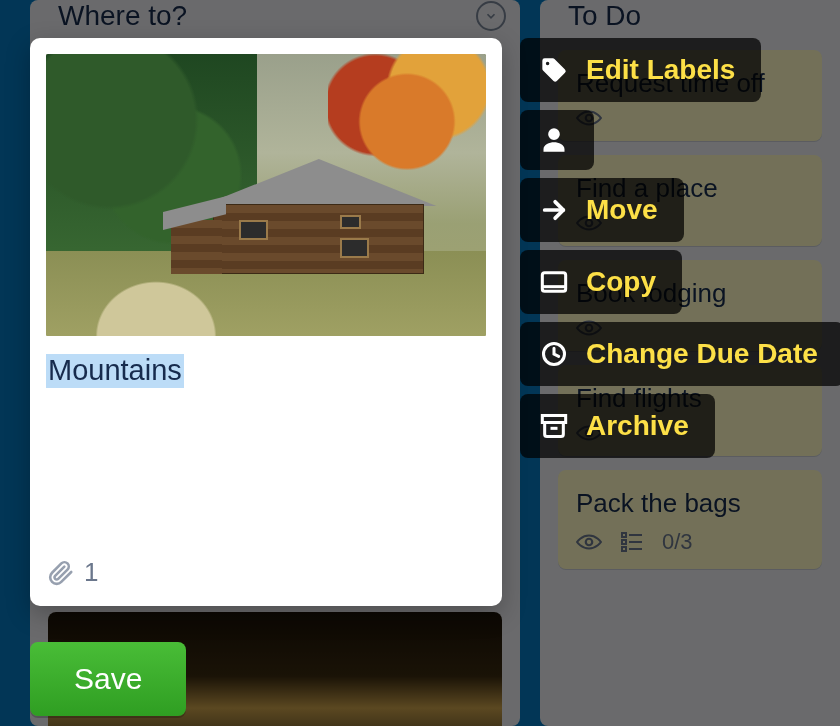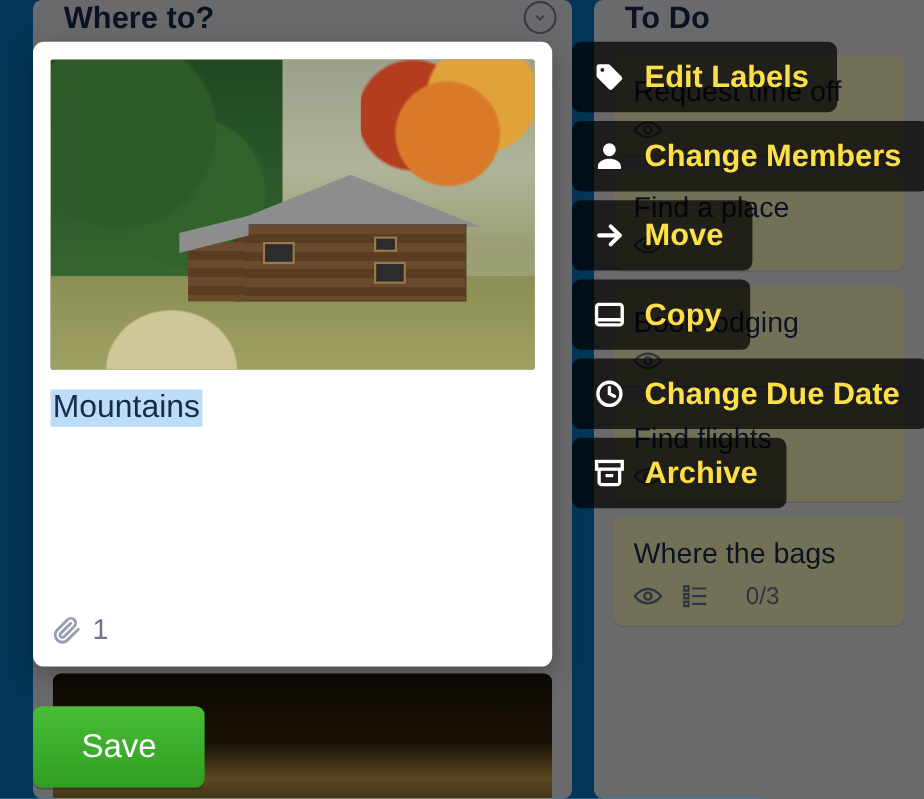--- a/index.html
+++ b/index.html
@@ -26,21 +26,21 @@
     padding: 0 18px 18px 18px;
   }
   .list-col.right {
     width: 290px;
     margin-left: 0;
     flex: 1;
     border-radius: 8px 0 0 8px;
   }
   .list-title {
     font-size: 28px;
-    font-weight: 700;
+    font-weight: 400;
     color: #172b4d;
     padding: 0 0 4px 10px;
     display: flex;
     align-items: center;
     justify-content: space-between;
     gap: 44px;
   }
   .list-title .menu-circ {
     width: 30px; height: 30px;
     border: 2px solid #7a8698;
@@ -77,21 +77,20 @@
     margin-top: 10px;
     display: flex;
     gap: 18px;
     align-items: center;
     color: #6b778c;
   }
   .r-card .meta svg { display: block; }
   .r-card .meta .count {
     font-size: 22px;
     color: #6b778c;
-    margin-left: 16px;
   }
 
   .dim-overlay {
     position: absolute;
     inset: 0;
     background: rgba(0,0,0,0.55);
   }
 
   .quick-edit {
     position: absolute;
@@ -249,21 +248,21 @@
       <div class="title">Find flights</div>
       <div class="meta">
         <svg width="26" height="18" viewBox="0 0 24 16" fill="none" stroke="#6b778c" stroke-width="2">
             <path d="M1 8s4-6 11-6 11 6 11 6-4 6-11 6S1 8 1 8z"></path>
             <circle cx="12" cy="8" r="3"></circle>
           </svg>
       </div>
     </div>
 
     <div class="r-card">
-      <div class="title">Where the bags</div>
+      <div class="title">Pack the bags</div>
       <div class="meta">
         <svg width="26" height="18" viewBox="0 0 24 16" fill="none" stroke="#6b778c" stroke-width="2">
             <path d="M1 8s4-6 11-6 11 6 11 6-4 6-11 6S1 8 1 8z"></path>
             <circle cx="12" cy="8" r="3"></circle>
           </svg>
         <svg width="24" height="22" viewBox="0 0 24 22" fill="none" stroke="#6b778c" stroke-width="2">
             <line x1="9" y1="4" x2="22" y2="4"></line>
             <line x1="9" y1="11" x2="22" y2="11"></line>
             <line x1="9" y1="18" x2="22" y2="18"></line>
             <rect x="2" y="2" width="4" height="4"></rect>
@@ -315,21 +314,20 @@
   <button class="action-btn">
     <svg width="28" height="28" viewBox="0 0 24 24" fill="#fff">
         <path d="M21.41 11.58 12.41 2.58A2 2 0 0 0 11 2H4a2 2 0 0 0-2 2v7a2 2 0 0 0 .59 1.41l9 9a2 2 0 0 0 2.83 0l7-7a2 2 0 0 0-.01-2.83zM6.5 8A1.5 1.5 0 1 1 8 6.5 1.5 1.5 0 0 1 6.5 8z"></path>
       </svg>
     <span>Edit Labels</span>
   </button>
   <button class="action-btn">
     <svg width="28" height="28" viewBox="0 0 24 24" fill="#fff">
         <path d="M12 12a5 5 0 1 0-5-5 5 5 0 0 0 5 5zm0 2c-4 0-9 2-9 6v2h18v-2c0-4-5-6-9-6z"></path>
       </svg>
-    <span>Change Members</span>
   </button>
   <button class="action-btn">
     <svg width="28" height="28" viewBox="0 0 24 24" fill="none" stroke="#fff" stroke-width="3.2" stroke-linecap="round" stroke-linejoin="round">
         <line x1="4" y1="12" x2="20" y2="12"></line>
         <polyline points="13 5 20 12 13 19"></polyline>
       </svg>
     <span>Move</span>
   </button>
   <button class="action-btn">
     <svg width="28" height="24" viewBox="0 0 24 20" fill="none" stroke="#fff" stroke-width="2.6">

